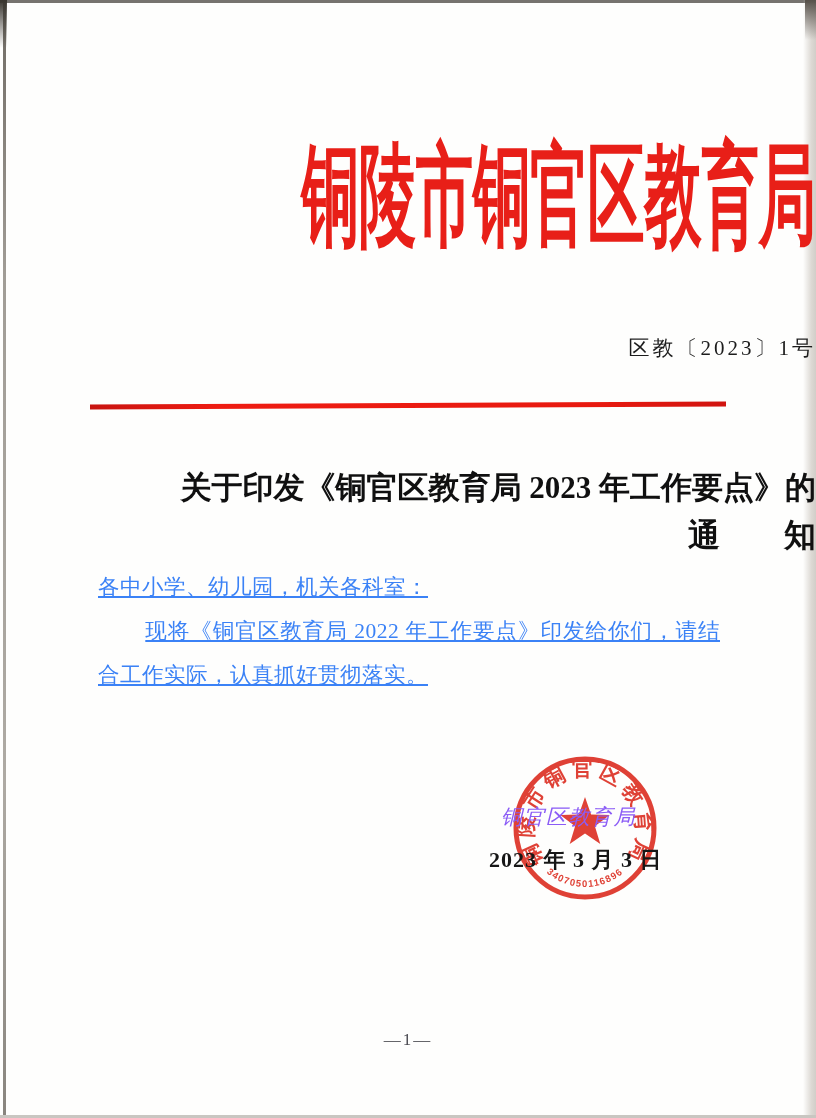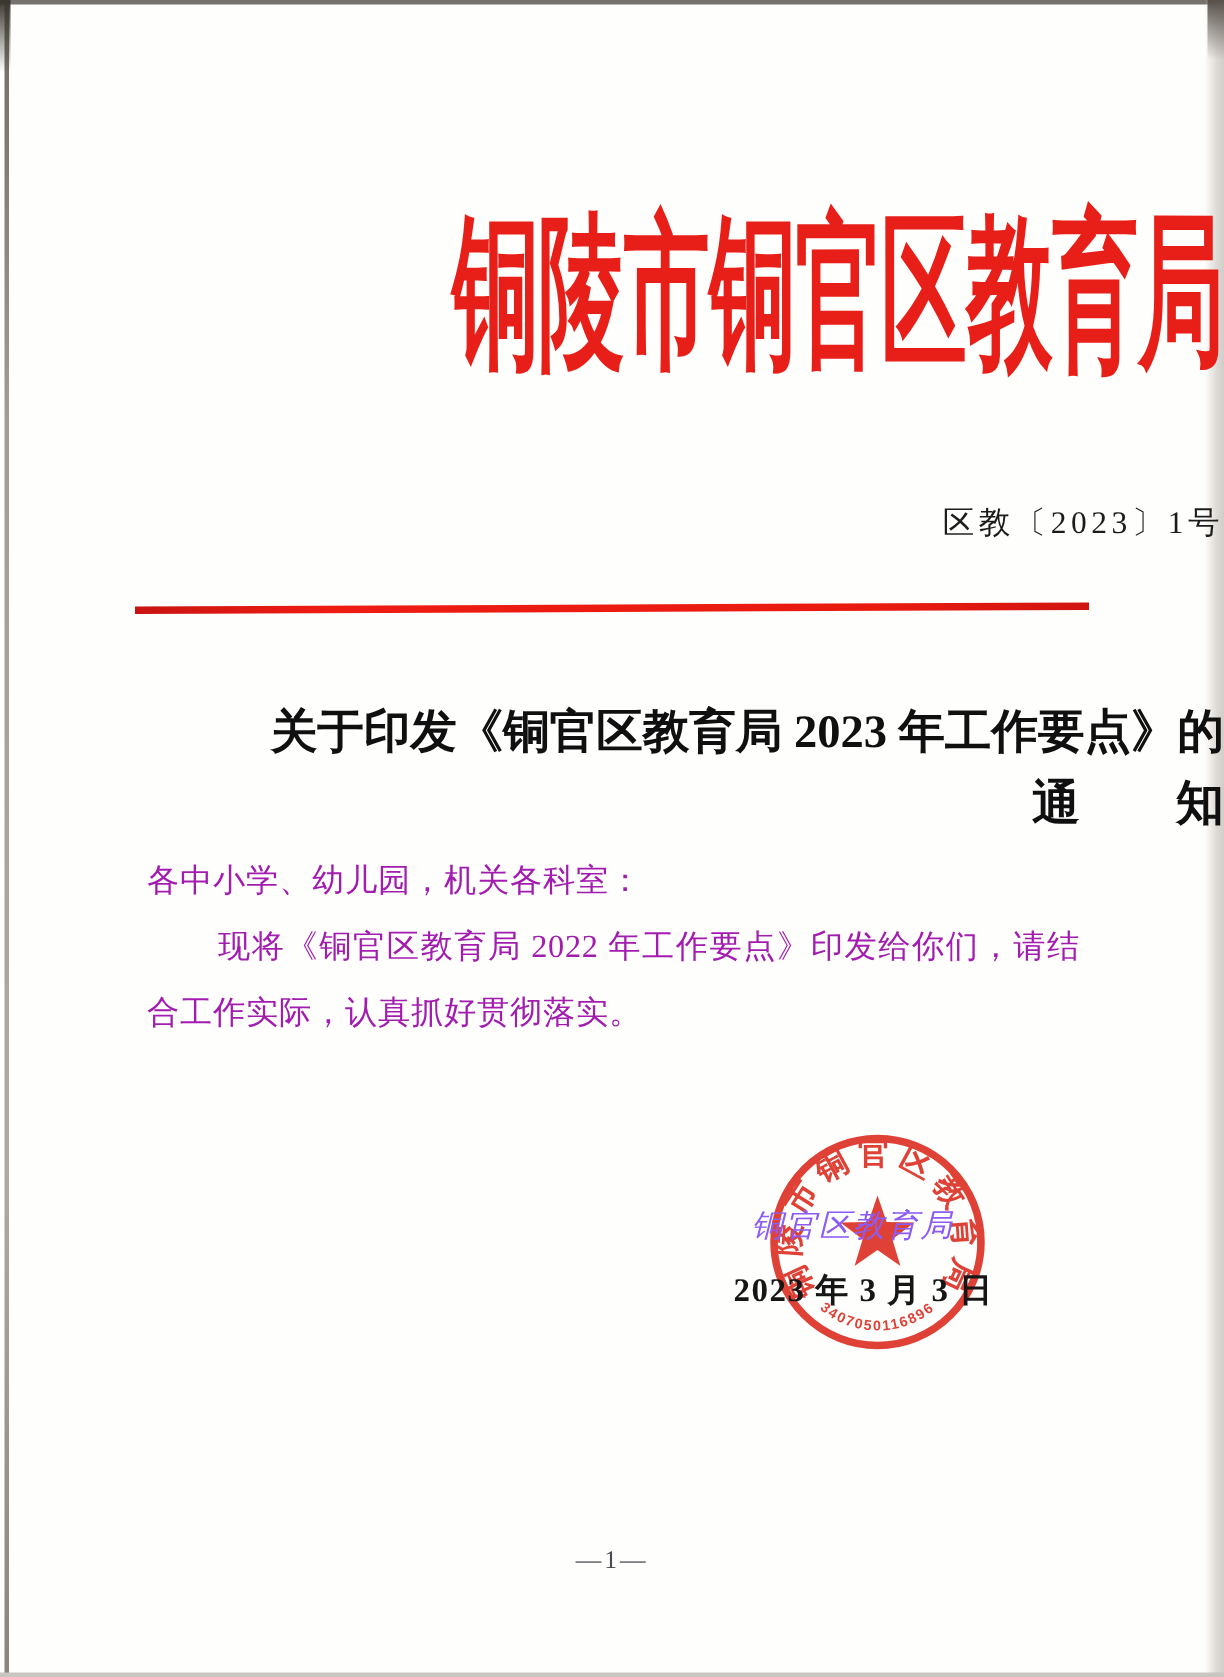--- a/index.html
+++ b/index.html
@@ -37,21 +37,21 @@
     transform:rotate(-0.25deg);}
 
   
   .title-block{position:absolute;top:440px;left:0;width:100%;text-align:right;
     color:#101010;font-weight:bold;margin-top:28px;}
   .title-line1{font-size:31px;line-height:40px;letter-spacing:0;white-space:nowrap;}
   .title-line2{font-size:32px;line-height:40px;margin-top:7px;white-space:pre;}
 
   
   .body-block{position:absolute;top:565px;left:98px;width:622px;
-    font-size:21.5px;line-height:44px;color:#a21caf;letter-spacing:0.5px;}
+    font-size:21.5px;line-height:44px;color:#3b82f6;letter-spacing:0.5px;text-decoration:underline;}
   .body-block p{margin:0;text-align:justify;}
   .body-indent{text-indent:2.2em;}
 
   
   .seal{position:absolute;left:490px;top:733px;width:190px;height:190px;z-index:1;opacity:.92;}
   .sig-issuer{position:absolute;left:501px;top:803px;z-index:2;
     font-size:21px;letter-spacing:1.5px;color:#8b5cf6;font-style:italic;}
   .sig-date{position:absolute;left:489px;top:845px;z-index:2;
     font-size:22px;letter-spacing:1px;color:#161616;font-weight:bold;}
 

